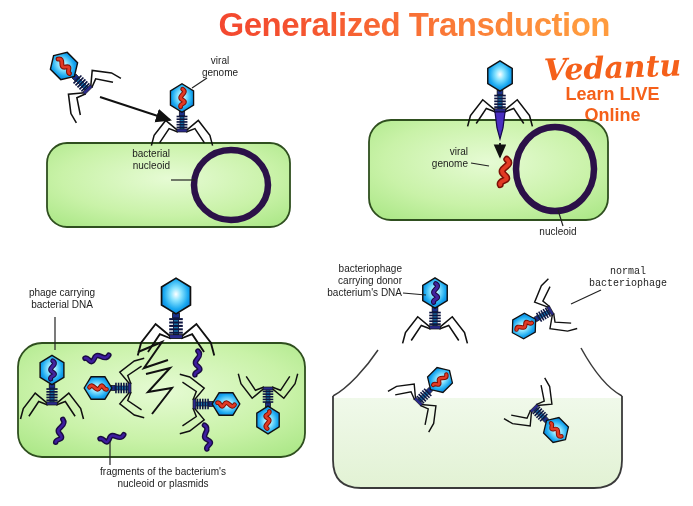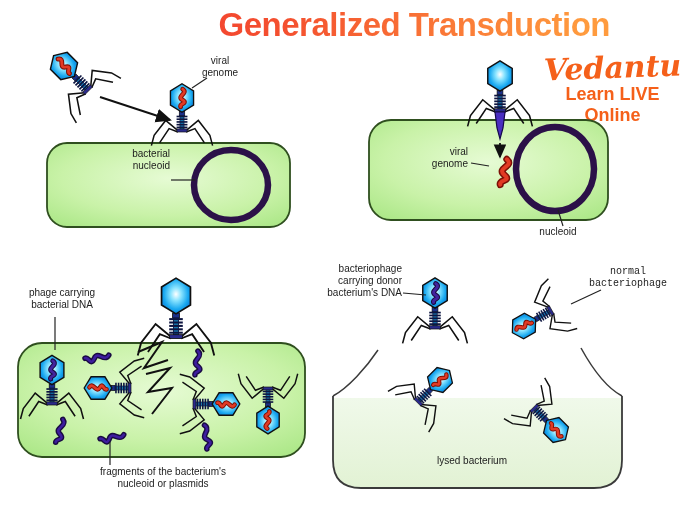--- a/index.html
+++ b/index.html
@@ -171,14 +171,13 @@
   <div class="lbl tc" style="left:528px;top:226px;width:60px;">nucleoid</div>
   <div class="lbl tc" style="left:10px;top:287px;width:104px;">phage carrying
 bacterial DNA</div>
   <div class="lbl tc" style="left:58px;top:466px;width:210px;">fragments of the bacterium's
 nucleoid or plasmids</div>
   <div class="lbl tr" style="left:312px;top:263px;width:90px;">bacteriophage
 carrying donor
 bacterium's DNA</div>
   <div class="lbl tc" style="left:572px;top:266px;width:112px;font-family:Liberation Mono, monospace;">normal
 bacteriophage</div>
-  <div class="lbl tc" style="left:412px;top:455px;width:120px;">lysed bacterium</div>
 </div>
 
 </body></html>

